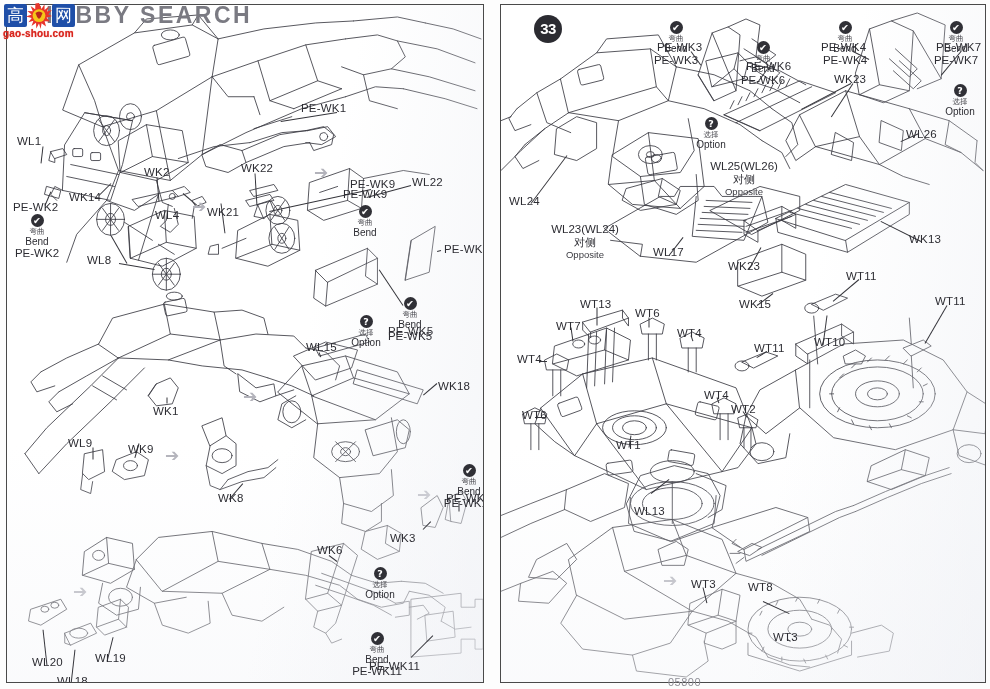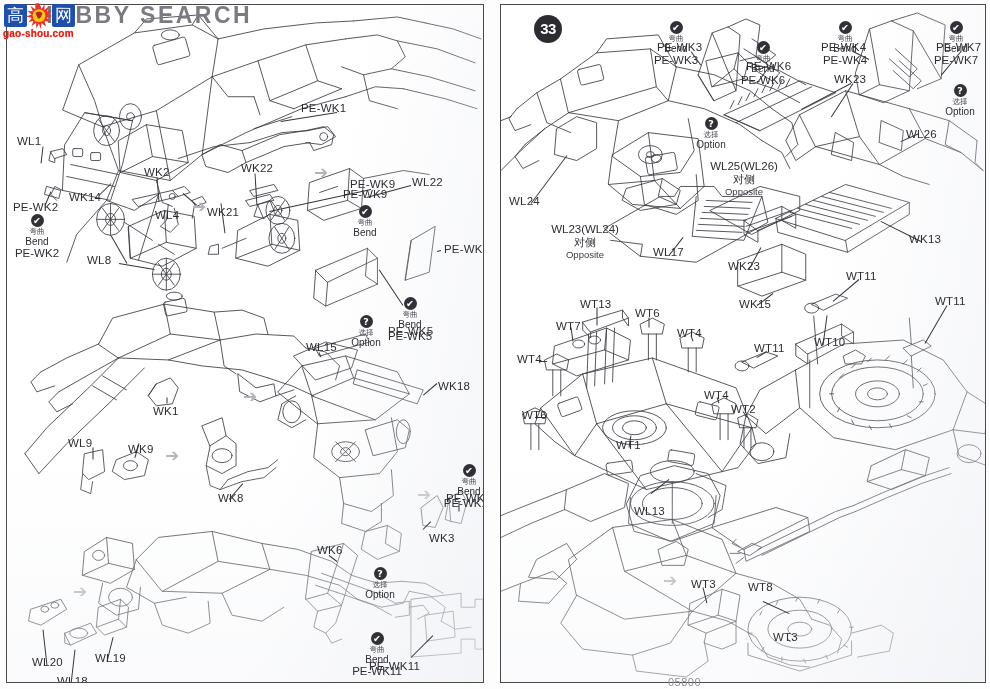--- a/index.html
+++ b/index.html
@@ -504,21 +504,21 @@
         <div class="lbl" style="left: 405px; top: 171px;">WL22</div>
         <div class="lbl" style="left: 437px; top: 238px;">PE-WK8</div>
         <div class="lbl" style="left: 381px; top: 320px;">PE-WK5</div>
         <div class="lbl" style="left: 299px; top: 336px;">WL15</div>
         <div class="lbl" style="left: 431px; top: 375px;">WK18</div>
         <div class="lbl" style="left: 146px; top: 400px;">WK1</div>
         <div class="lbl" style="left: 61px; top: 432px;">WL9</div>
         <div class="lbl" style="left: 121px; top: 438px;">WK9</div>
         <div class="lbl" style="left: 211px; top: 487px;">WK8</div>
         <div class="lbl" style="left: 439px; top: 487px;">PE-WK10</div>
-        <div class="lbl" style="left: 422px; top: 527px;">WK3</div>
+        <div class="lbl" style="left: 383px; top: 527px;">WK3</div>
         <div class="lbl" style="left: 310px; top: 539px;">WK6</div>
         <div class="lbl" style="left: 362px; top: 655px;">PE-WK11</div>
         <div class="lbl" style="left: 25px; top: 651px;">WL20</div>
         <div class="lbl" style="left: 50px; top: 670px;">WL18</div>
         <div class="lbl" style="left: 88px; top: 647px;">WL19</div>
         <div class="note" style="left: 30px; top: 205px;"><span class="marker" style="position: relative; display: inline-block;">✔</span><span class="cnx">弯曲</span><span class="enx">Bend</span><span class="partx">PE-WK2</span></div>
         <div class="note" style="left: 358px; top: 183px;"><span class="partx">PE-WK9</span><span class="marker" style="position: relative; display: inline-block;">✔</span><span class="cnx">弯曲</span><span class="enx">Bend</span></div>
         <div class="note" style="left: 403px; top: 288px;"><span class="marker" style="position: relative; display: inline-block;">✔</span><span class="cnx">弯曲</span><span class="enx">Bend</span><span class="partx">PE-WK5</span></div>
         <div class="note" style="left: 462px; top: 455px;"><span class="marker" style="position: relative; display: inline-block;">✔</span><span class="cnx">弯曲</span><span class="enx">Bend</span><span class="partx">PE-WK10</span></div>
         <div class="note" style="left: 370px; top: 623px;"><span class="marker" style="position: relative; display: inline-block;">✔</span><span class="cnx">弯曲</span><span class="enx">Bend</span><span class="partx">PE-WK11</span></div>

